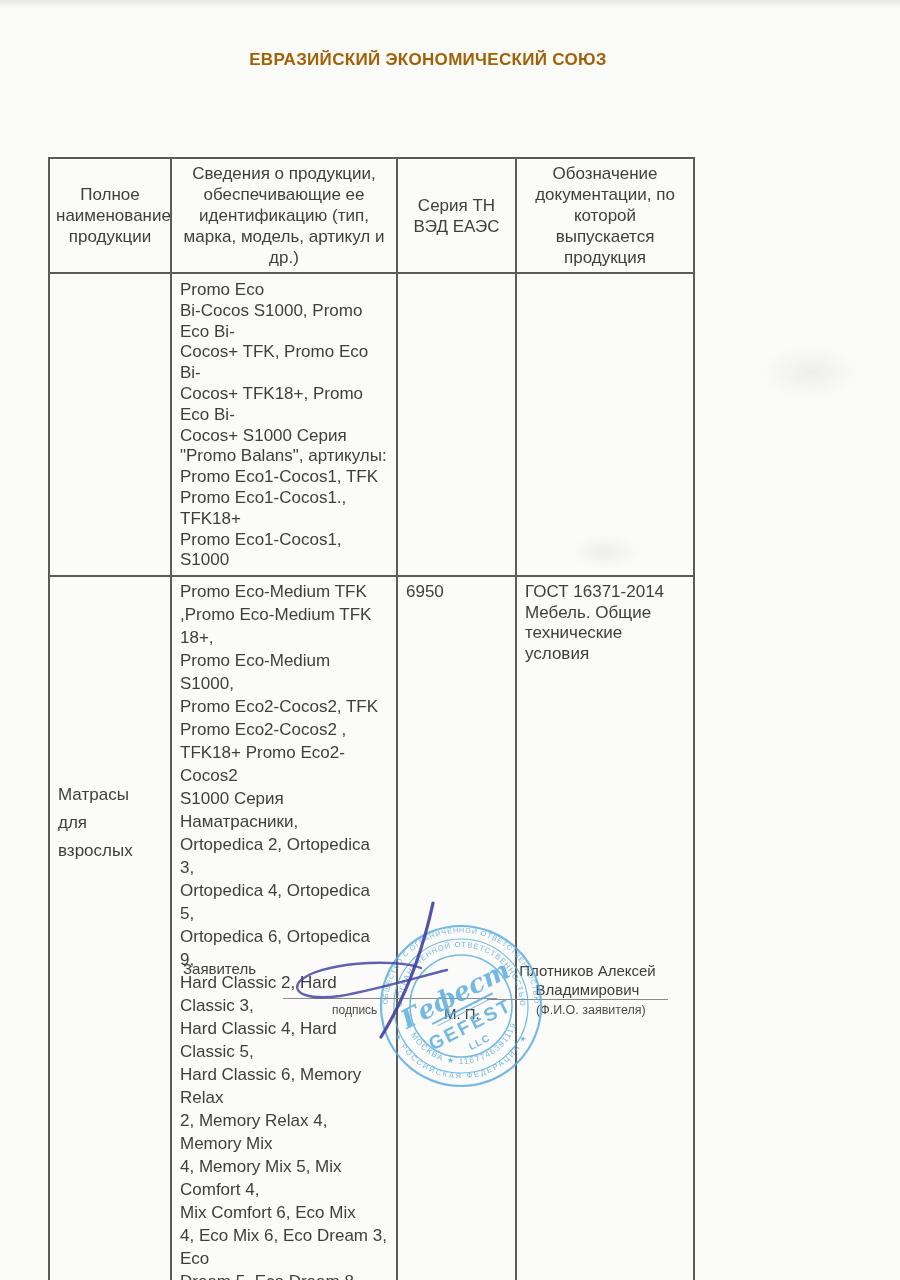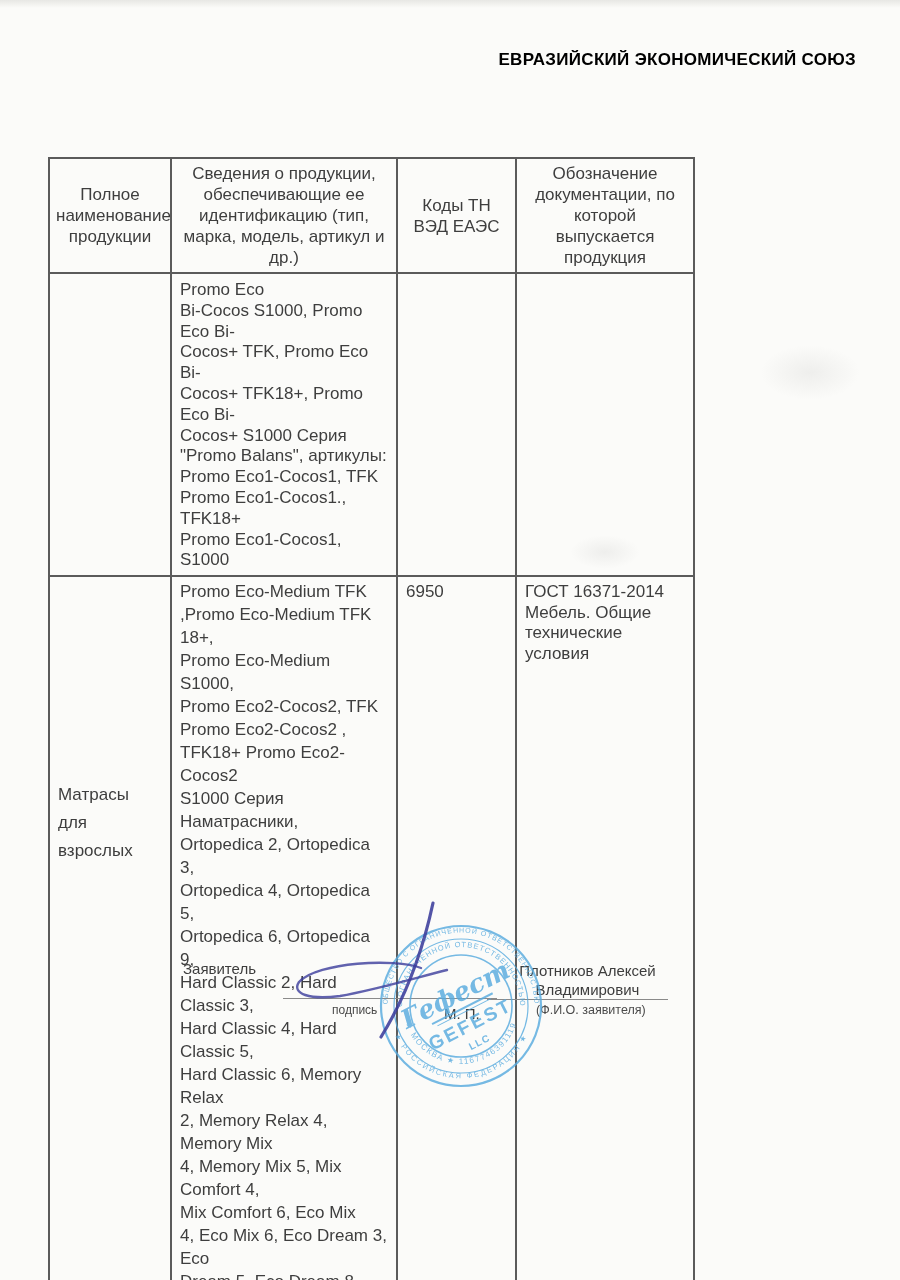--- a/index.html
+++ b/index.html
@@ -7,21 +7,21 @@
     width:900px;height:1280px;overflow:hidden;position:relative;
     background:#fbfbf9;
     font-family:"Liberation Sans",sans-serif;
     color:#3d3d3d;
   }
   .page{position:absolute;inset:0;}
   .page::before{ 
     content:"";position:absolute;left:0;top:0;width:100%;height:8px;
     background:linear-gradient(#e7e7e4,rgba(255,255,255,0));pointer-events:none;
   }
-  .hdr{position:absolute;left:0;width:856px;text-align:right;font-weight:bold;color:#000000;}
+  .hdr{position:absolute;left:0;width:856px;text-align:center;font-weight:bold;color:#a16207;}
   .hdr1{top:50px;font-size:17px;letter-spacing:.3px;}
   .hdr2{top:86px;font-size:16.5px;}
   .hdr3{top:120px;font-size:16.5px;letter-spacing:.2px;}
 
   table.doc{
     position:absolute;left:48px;top:157px;width:645px;
     border-collapse:collapse;table-layout:fixed;
     font-size:17px;color:#3e3e3e;
   }
   table.doc td,table.doc th{
@@ -69,21 +69,21 @@
     <colgroup>
       <col style="width:122px">
         <col style="width:226px">
         <col style="width:119px">
         <col style="width:178px">
     </colgroup>
     <tbody>
         <tr class="hrow">
       <th>Полное наименование продукции</th>
       <th>Сведения о продукции, обеспечивающие ее идентификацию (тип, марка, модель, артикул и др.)</th>
-      <th>Коды ТН ВЭД ЕАЭС</th>
+      <th>Серия ТН ВЭД ЕАЭС</th>
       <th>Обозначение документации, по которой выпускается продукция</th>
     </tr>
     <tr class="r1">
       <td></td>
       <td class="cell-ident">Promo Eco
 Bi-Cocos S1000, Promo Eco Bi-
 Cocos+ TFK, Promo Eco Bi-
 Cocos+ TFK18+, Promo Eco Bi-
 Cocos+ S1000 Серия
 "Promo Balans", артикулы:

